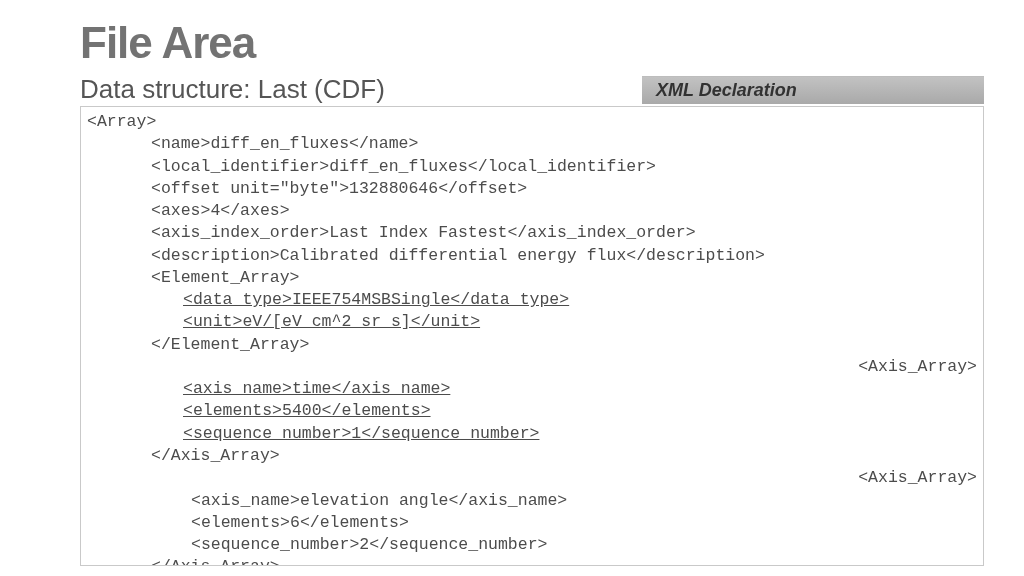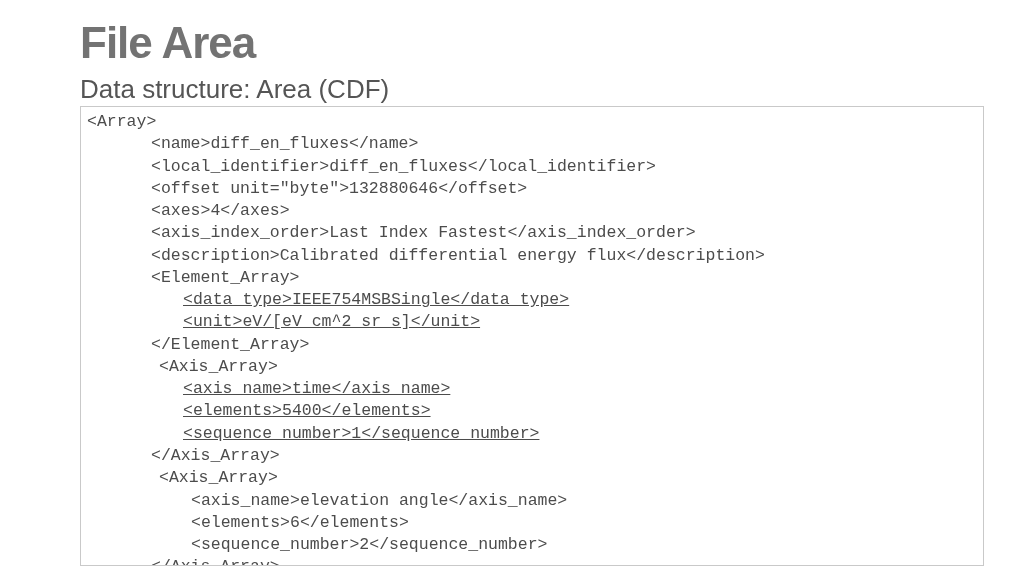--- a/index.html
+++ b/index.html
@@ -50,26 +50,27 @@
     font-size: 16.5px;
     color: #4c4c4c;
     line-height: 1.35;
     white-space: pre;
     overflow: hidden;
     height: 460px;
   }
   .ln { display: block; }
   .i1 { padding-left: 0; }
   .i2 { padding-left: 64px; }
-  .i3 { padding-left: 72px; }
+  .i3 { padding-left: 72px; text-align: right; }
   .i4 { padding-left: 96px; text-decoration: underline; }
   .i5 { padding-left: 104px; }
 </style>
 </head>
 <body>
 
 <div class="title">File Area</div>
 
 <div class="subrow">
-  <div class="subtitle">Data structure: Area (CDF)</div>
+  <div class="subtitle">Data structure: Last (CDF)</div>
+  <div class="xml-decl">XML Declaration</div>
 </div>
 
 <div class="codebox" id="code-box"><span class="ln i1">&lt;Array&gt;</span><span class="ln i2">&lt;name&gt;diff_en_fluxes&lt;/name&gt;</span><span class="ln i2">&lt;local_identifier&gt;diff_en_fluxes&lt;/local_identifier&gt;</span><span class="ln i2">&lt;offset unit="byte"&gt;132880646&lt;/offset&gt;</span><span class="ln i2">&lt;axes&gt;4&lt;/axes&gt;</span><span class="ln i2">&lt;axis_index_order&gt;Last Index Fastest&lt;/axis_index_order&gt;</span><span class="ln i2">&lt;description&gt;Calibrated differential energy flux&lt;/description&gt;</span><span class="ln i2">&lt;Element_Array&gt;</span><span class="ln i4">&lt;data_type&gt;IEEE754MSBSingle&lt;/data_type&gt;</span><span class="ln i4">&lt;unit&gt;eV/[eV cm^2 sr s]&lt;/unit&gt;</span><span class="ln i2">&lt;/Element_Array&gt;</span><span class="ln i3">&lt;Axis_Array&gt;</span><span class="ln i4">&lt;axis_name&gt;time&lt;/axis_name&gt;</span><span class="ln i4">&lt;elements&gt;5400&lt;/elements&gt;</span><span class="ln i4">&lt;sequence_number&gt;1&lt;/sequence_number&gt;</span><span class="ln i2">&lt;/Axis_Array&gt;</span><span class="ln i3">&lt;Axis_Array&gt;</span><span class="ln i5">&lt;axis_name&gt;elevation angle&lt;/axis_name&gt;</span><span class="ln i5">&lt;elements&gt;6&lt;/elements&gt;</span><span class="ln i5">&lt;sequence_number&gt;2&lt;/sequence_number&gt;</span><span class="ln i2">&lt;/Axis_Array&gt;</span></div>
 
 </body></html>

